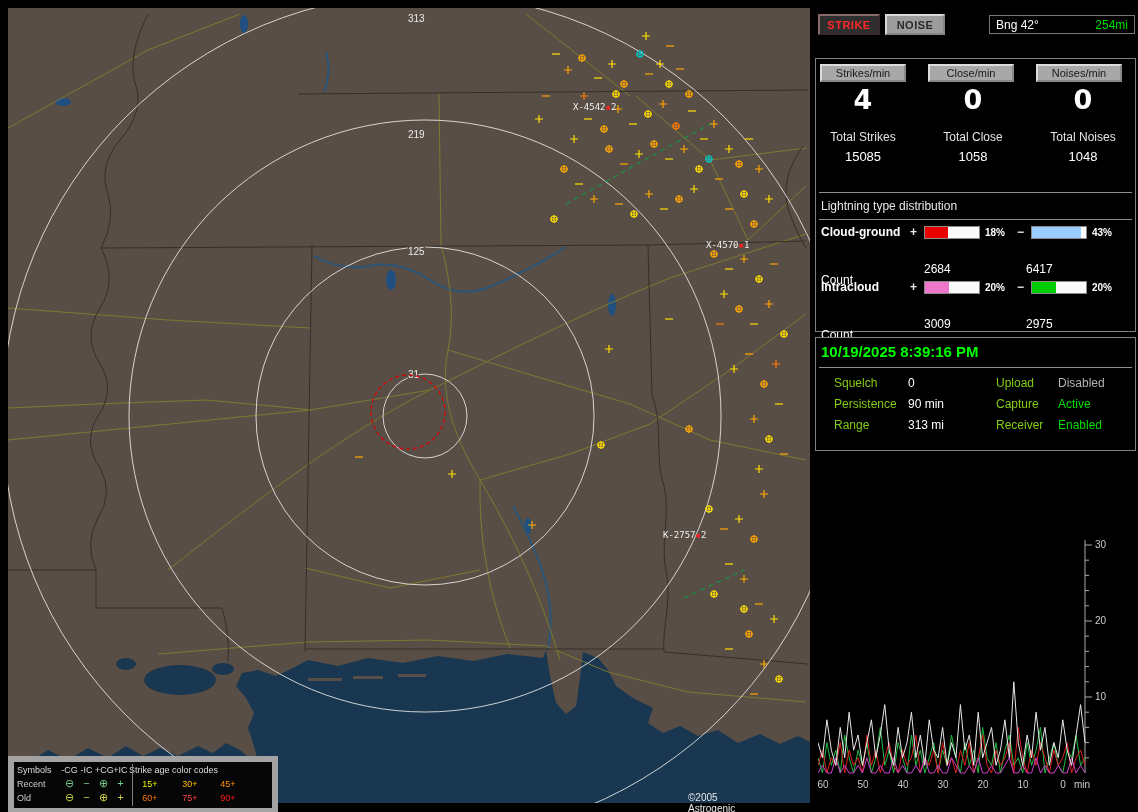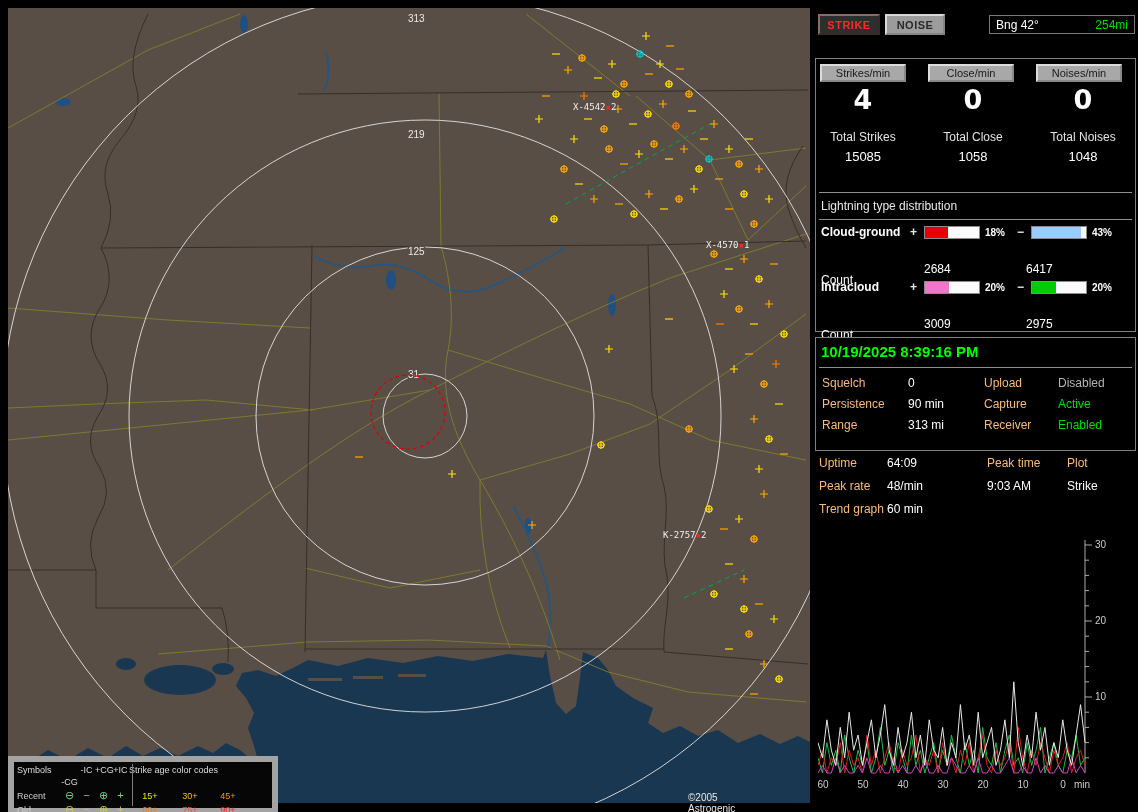--- a/index.html
+++ b/index.html
@@ -58,21 +58,21 @@
   .bar-fill{display:block;height:100%;}
   .pct{width:32px;color:#fff;font-weight:bold;font-size:10px;}
   .clabel{width:103px;color:#fff;font-size:12px;margin-top:23px;}
   .cval{width:102px;color:#fff;font-size:12px;}
 
   .time-box{top:337px;width:319px;height:112px;}
   .datetime{position:absolute;left:5px;top:5px;color:#00ff00;font-size:15px;font-weight:bold;}
   #sep3{top:29px}
   .settings{position:absolute;left:6px;top:38px;right:2px;display:grid;
             grid-template-columns:86px 76px 74px auto;row-gap:7px;font-size:12px;}
-  .skey{color:#fdba74;}
+  .skey{color:#84cc16;margin-left:12px;}
   .sval{color:#fff;}
 
   .session{position:absolute;left:4px;top:456px;width:315px;display:grid;
            grid-template-columns:68px 100px 80px auto;row-gap:9px;font-size:12px;}
 
   .trend-wrap{position:absolute;left:3px;top:538px;width:317px;height:260px;}
 </style>
 </head>
 <body>
 
@@ -281,21 +281,21 @@
     <g id="cells-layer">
         <text x="565" y="102" fill="#f0f0f0" font-size="9" font-family="DejaVu Sans Mono, monospace"><tspan>X-4542</tspan><tspan fill="#ff2020">▪</tspan><tspan>2</tspan></text>
         <text x="698" y="240" fill="#f0f0f0" font-size="9" font-family="DejaVu Sans Mono, monospace"><tspan>X-4570</tspan><tspan fill="#ff2020">▪</tspan><tspan>1</tspan></text>
         <text x="655" y="530" fill="#f0f0f0" font-size="9" font-family="DejaVu Sans Mono, monospace"><tspan>K-2757</tspan><tspan fill="#ff2020">▪</tspan><tspan>2</tspan></text>
       </g>
   </svg>
 
   <div class="legend">
     <div id="legend-grid">
         <span class="lg-cell lg-left" style="color: rgb(221, 221, 221);">Symbols</span>
-        <span class="lg-cell " style="color: rgb(221, 221, 221); margin-top: 12px;">-CG</span>
+        <span class="lg-cell " style="color: rgb(221, 221, 221);">-CG</span>
         <span class="lg-cell " style="color: rgb(221, 221, 221);">-IC</span>
         <span class="lg-cell " style="color: rgb(221, 221, 221);">+CG</span>
         <span class="lg-cell " style="color: rgb(221, 221, 221);">+IC</span>
         <span class="lg-cell lg-left" style="color: rgb(221, 221, 221); grid-column: span 3;">Strike age color codes</span>
         <span class="lg-cell lg-left" style="color: rgb(204, 204, 204);">Recent</span>
         <span class="lg-cell lg-sym" style="color: rgb(119, 204, 136);">⊖</span>
         <span class="lg-cell lg-sym" style="color: rgb(119, 204, 136);">−</span>
         <span class="lg-cell lg-sym" style="color: rgb(119, 204, 136);">⊕</span>
         <span class="lg-cell lg-sym" style="color: rgb(119, 204, 136);">+</span>
         <span class="lg-cell " style="color: rgb(234, 234, 0);">15+</span>
@@ -396,36 +396,20 @@
       <span class="skey">Capture</span>
       <span class="sval" style="color: rgb(0, 221, 0);">Active</span>
 
       <span class="skey">Range</span>
       <span class="sval">313 mi</span>
       <span class="skey">Receiver</span>
       <span class="sval" style="color: rgb(0, 221, 0);">Enabled</span>
     </div>
   </div>
 
-  <div class="session">
-    <span class="skey">Uptime</span>
-    <span class="sval">64:09</span>
-    <span class="skey">Peak time</span>
-    <span class="skey">Plot</span>
-
-    <span class="skey">Peak rate</span>
-    <span class="sval">48/min</span>
-    <span class="sval">9:03 AM</span>
-    <span class="sval">Strike</span>
-
-    <span class="skey">Trend graph</span>
-    <span class="sval">60 min</span>
-    <span></span>
-      <span></span>
-  </div>
 
   <div class="trend-wrap">
     <svg id="trend-svg" width="317" height="260" viewBox="0 0 317 260">
       <g id="trend-plot">
           <line x1="267" y1="2" x2="267" y2="235" stroke="#aaaaaa"></line>
           <line x1="267" y1="219.8" x2="271" y2="219.8" stroke="#aaaaaa"></line>
           <line x1="267" y1="204.6" x2="271" y2="204.6" stroke="#aaaaaa"></line>
           <line x1="267" y1="189.4" x2="271" y2="189.4" stroke="#aaaaaa"></line>
           <line x1="267" y1="174.2" x2="271" y2="174.2" stroke="#aaaaaa"></line>
           <line x1="267" y1="159" x2="274" y2="159" stroke="#aaaaaa"></line>

